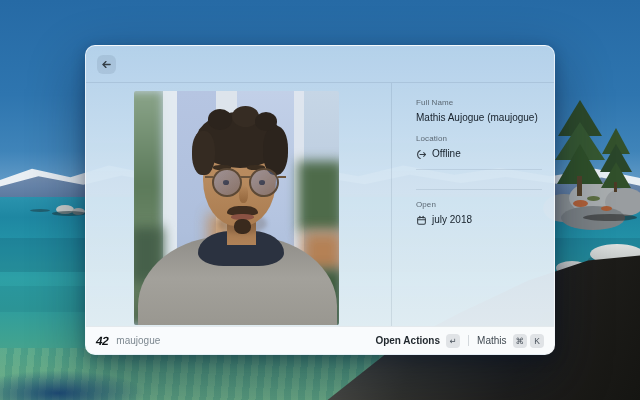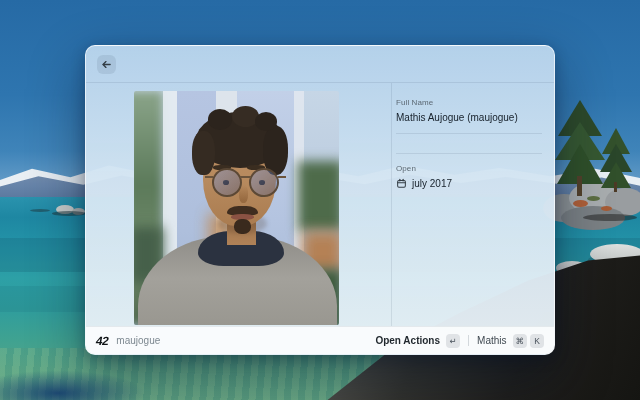--- a/index.html
+++ b/index.html
@@ -116,27 +116,27 @@
     background:linear-gradient(180deg,rgba(140,95,55,0) 0%,rgba(130,85,45,.55) 85%); border-radius:40%; }
   .stache { left:45.5%; top:49.2%; width:15%; height:4.2%; background:#3f2d1f;
     border-radius:50% 50% 60% 60% / 90% 90% 45% 45%; }
   .mouth { left:47.5%; top:52.6%; width:11%; height:2.6%; background:#8a5243; border-radius:45%; }
   .goatee { left:49%; top:54.8%; width:8%; height:6.5%; background:#3a2a1d; border-radius:45%; }
   .jaw { left:41%; top:52%; width:24%; height:9%; background:rgba(70,46,26,.22);
     border-radius:50%; filter:blur(2px); }
 
   
   .detail-panel { flex:1 1 auto; border-left:1px solid rgba(25,50,75,.10);
-    padding:5px 12px 0 4px; overflow:hidden; }
+    padding:5px 12px 0 24px; overflow:hidden; }
   .section { padding:10px 0 9px 0; border-bottom:1px solid rgba(25,50,75,.10); }
   .section:last-child { border-bottom:none; }
   .row + .row { margin-top:10px; }
   .row-label { font-size:8px; line-height:9px; color:#5c6974; margin-bottom:5px; letter-spacing:.1px; }
   .row-value { font-size:10px; line-height:12px; color:#16202a; font-weight:500;
-    display:flex; gap:5px; white-space:nowrap; }
+    display:flex; align-items:center; gap:5px; white-space:nowrap; }
   .mi { width:11px; height:11px; flex:0 0 11px; display:inline-flex; }
 
   
   .action-bar { flex:0 0 28px; height:28px; display:flex; align-items:center; padding:0 10px;
     background:rgba(252,253,254,.88); border-top:1px solid rgba(25,50,75,.09); }
   .logo42 { font-weight:800; font-size:12px; color:#101417; transform:skewX(-10deg); letter-spacing:-.5px; }
   .query { margin-left:8px; font-size:10px; color:#7d8890; }
   .ab-spacer { flex:1 1 auto; }
   .ab-primary { font-size:10px; font-weight:700; color:#1f262c; margin-right:6px; }
   .keycap { background:rgba(110,122,134,.18); border-radius:4px; min-width:14px; height:14px;
@@ -245,40 +245,53 @@
 
       <div class="detail-panel">
 
         <div class="section">
           <div class="row">
             <div class="row-label">Full Name</div>
             <div class="row-value">
                 <span>Mathis Aujogue (maujogue)</span>
               </div>
           </div>
+          <div class="row">
+            <div class="row-label">Location</div>
+            <div class="row-value">
+              <span class="mi">
+                <svg width="11" height="11" viewBox="0 0 12 12" fill="none" stroke="#333c44" stroke-width="1.1" stroke-linecap="round" stroke-linejoin="round">
+                  <path d="M4.6 1.6 A4.8 4.8 0 0 0 4.6 10.4"></path>
+                  <path d="M4.4 6 H10.4"></path>
+                    <path d="M8.4 3.9 L10.5 6 L8.4 8.1"></path>
+                </svg>
+              </span>
+              <span>Offline</span>
+            </div>
+          </div>
         </div>
 
         <div class="section">
           <div class="row">
           </div>
         </div>
 
         <div class="section">
           <div class="row">
             <div class="row-label">Open</div>
             <div class="row-value">
               <span class="mi">
                 <svg width="11" height="11" viewBox="0 0 12 12" fill="none" stroke="#333c44" stroke-width="1.1" stroke-linecap="round" stroke-linejoin="round">
                   <rect x="1.8" y="2.6" width="8.4" height="7.6" rx="1.4"></rect>
                   <path d="M1.8 5.1 H10.2"></path>
                     <path d="M4.2 1.4 V3.2"></path>
                     <path d="M7.8 1.4 V3.2"></path>
                 </svg>
               </span>
-              <span>july 2017</span>
+              <span>july 2018</span>
             </div>
           </div>
         </div>
 
 
       </div>
     </div>
 
     <div class="action-bar">
       <span class="logo42">42</span>

